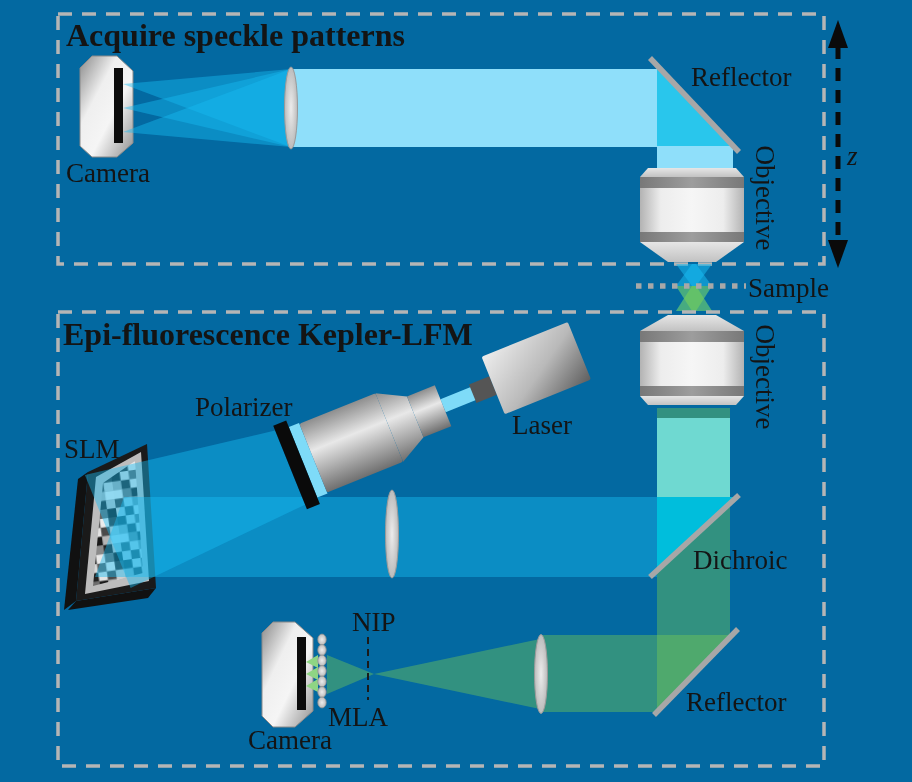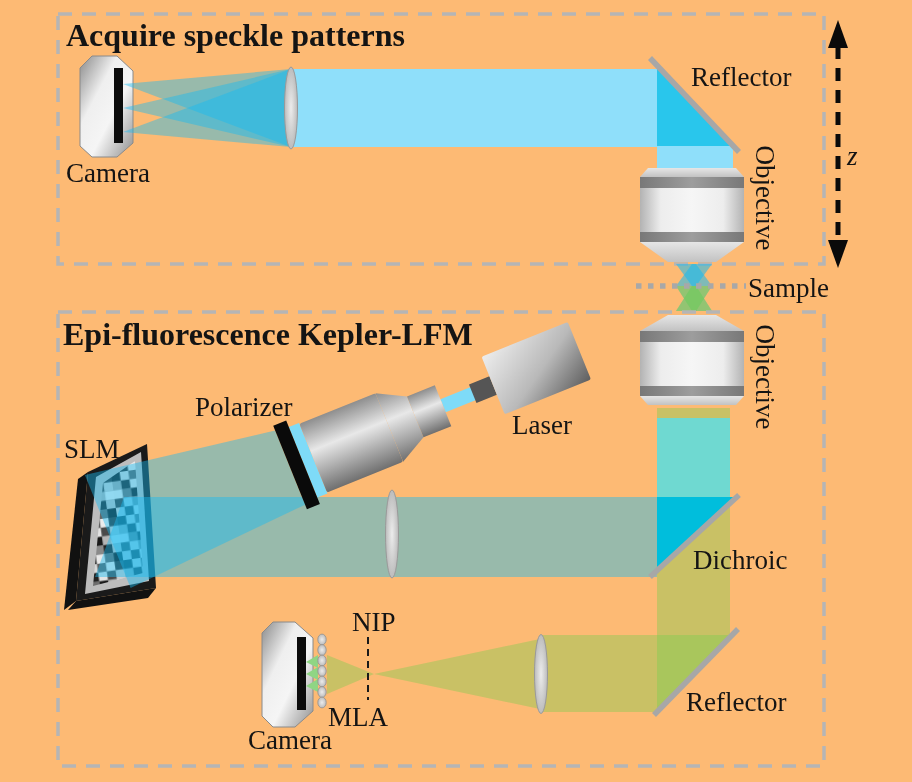--- a/index.html
+++ b/index.html
@@ -1,16 +1,16 @@
 <!DOCTYPE html>
 <html><head>
 <meta charset="utf-8">
 <style>
   html,body{margin:0;padding:0;background:#ffffff;}
-  .stage{position:relative;width:912px;height:782px;background:#fdba74;overflow:hidden;}
+  .stage{position:relative;width:912px;height:782px;background:#0369a1;overflow:hidden;}
   svg{display:block;}
   text{font-family:"Liberation Serif","DejaVu Serif",serif;fill:#141414;}
   .lbl{font-size:27px;}
   .title{font-size:32px;font-weight:bold;}
   .zlbl{font-size:27px;font-style:italic;}
 </style>
 </head>
 <body>
 
 <div class="stage">

